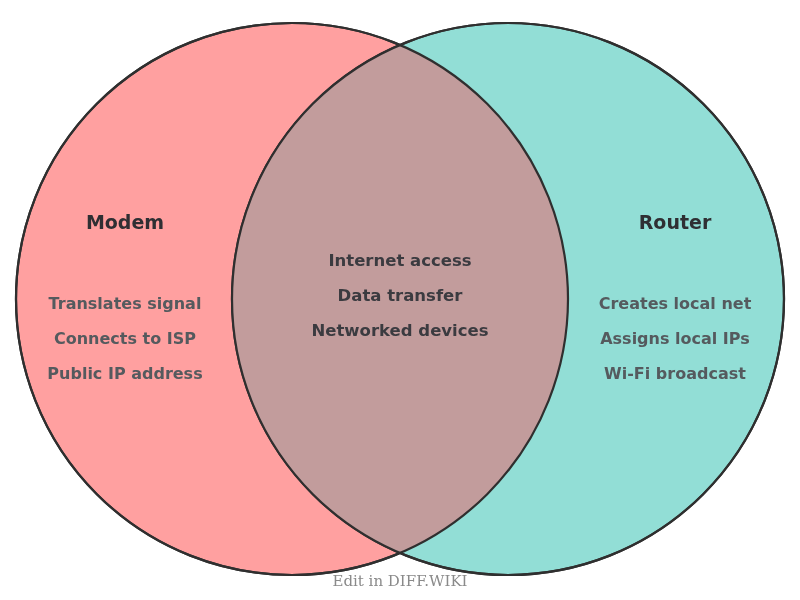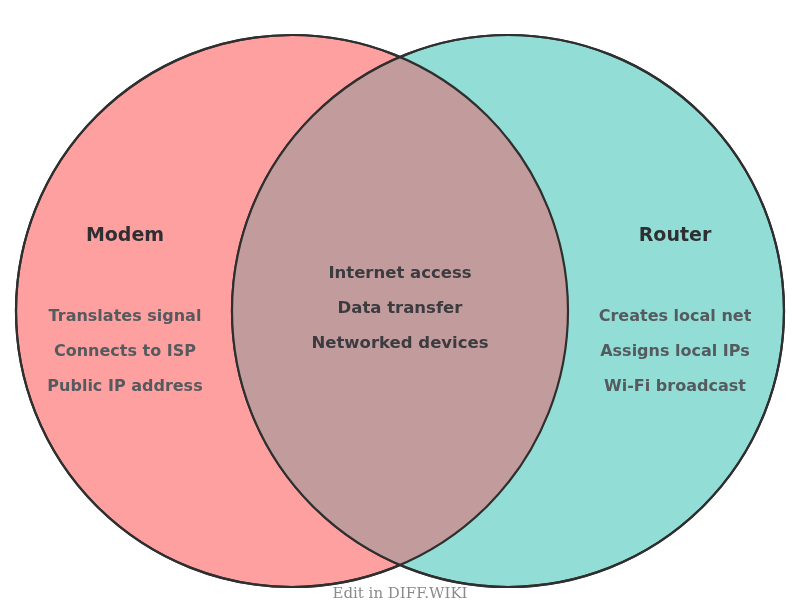--- a/index.html
+++ b/index.html
@@ -11,21 +11,21 @@
   body {
     width: 800px;
     height: 600px;
     overflow: hidden;
     font-family: "DejaVu Sans", "Liberation Sans", sans-serif;
     position: relative;
   }
   #venn-stage {
     position: absolute;
     left: 0;
-    top: 12px;
+    top: 0;
     width: 800px;
     height: 580px;
   }
   svg.venn-canvas {
     position: absolute;
     left: 0;
     top: 0;
     width: 800px;
     height: 600px;
     display: block;

